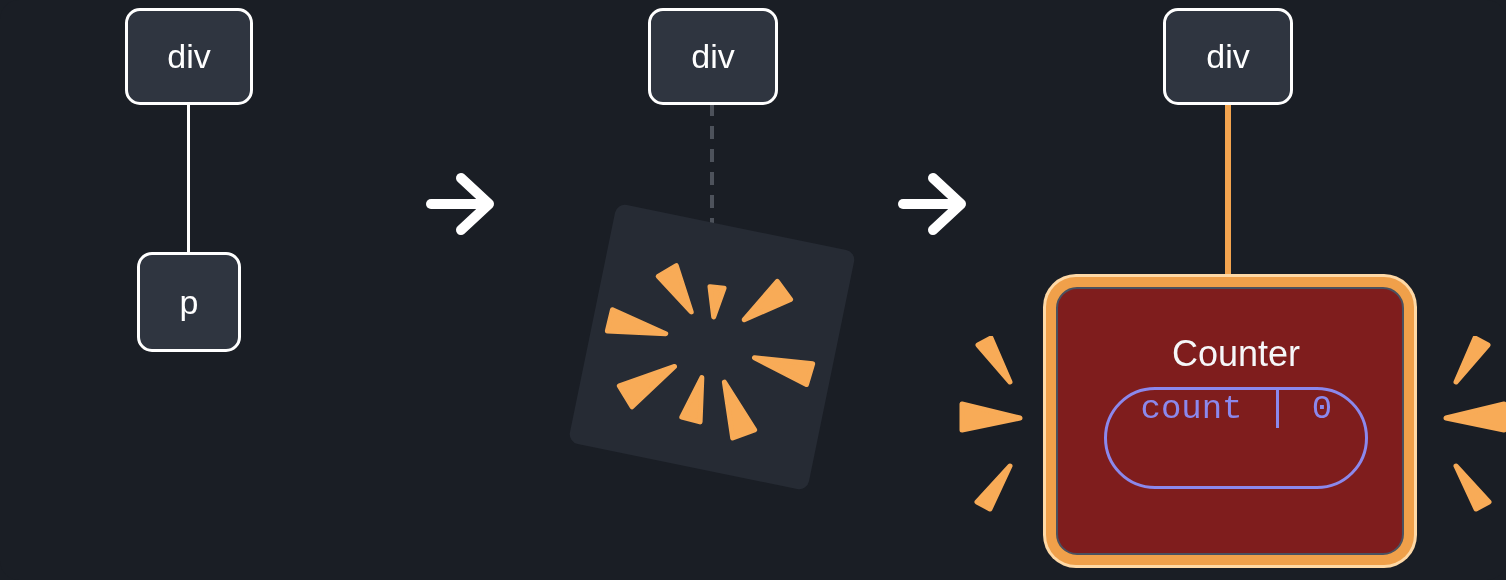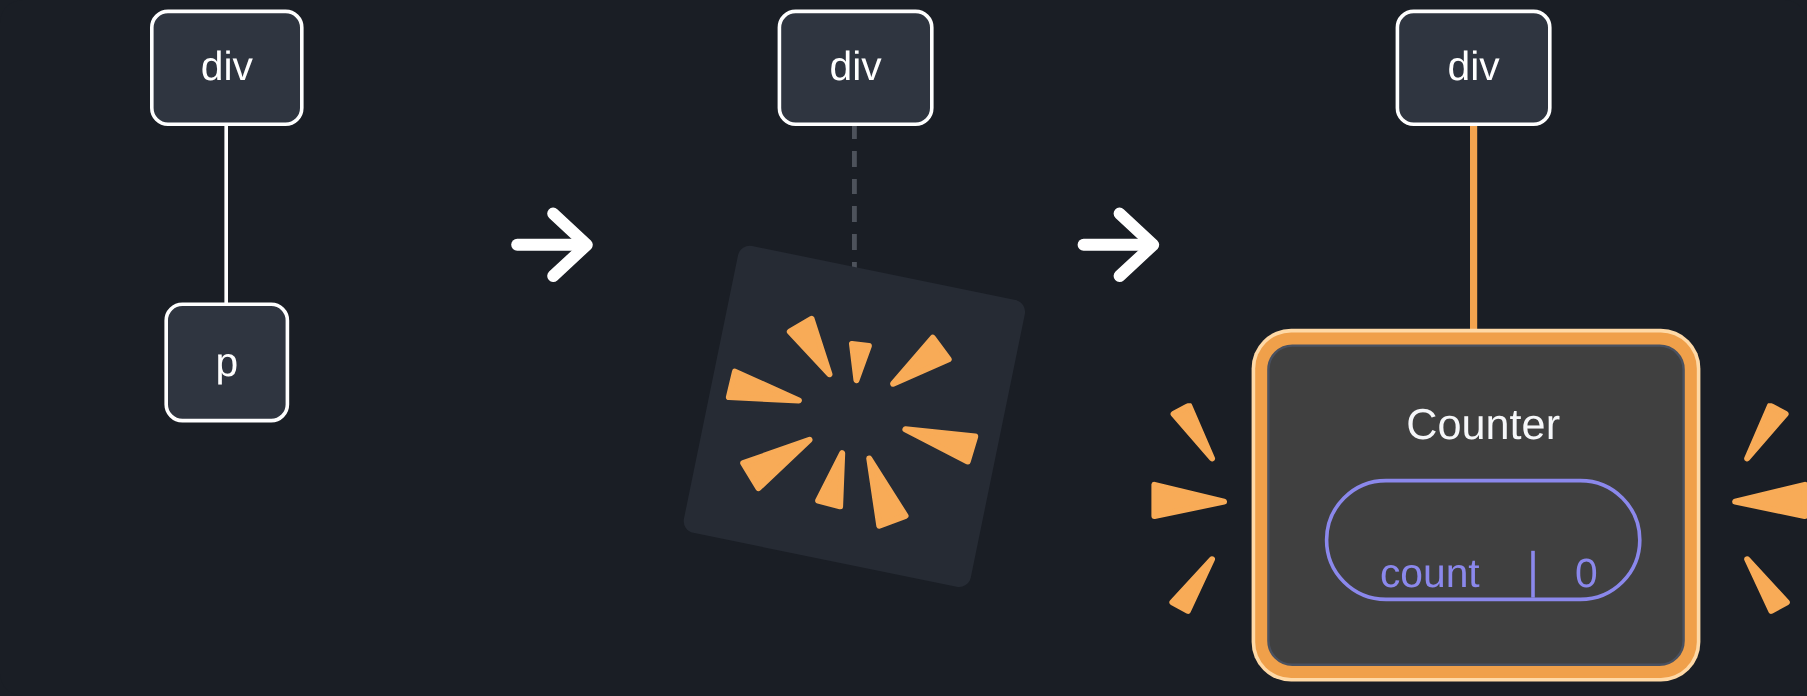--- a/index.html
+++ b/index.html
@@ -75,45 +75,46 @@
     width: 368px; height: 288px;
     background: #F0A04A;
     border-radius: 30px;
     box-shadow: 0 0 0 3px #FFD9A6;
     z-index: 3;
   }
   .component-inner {
     position: absolute;
     inset: 10px;
     box-sizing: border-box;
-    background: #404040;
+    background: #7f1d1d;
     border: 2px solid #4A5160;
     border-radius: 21px;
     display: flex;
     flex-direction: column;
     align-items: center;
     padding-left: 12px;
   }
   .component-title {
     margin-top: 44px;
     color: #F6F7F9;
     font-size: 36px;
     font-weight: 500;
     line-height: 42px;
   }
   .state-pill {
-    margin-top: 24px;
+    margin-top: 12px;
     box-sizing: border-box;
     width: 264px; height: 102px;
     border: 3px solid #8B88EC;
     border-radius: 60px;
     display: flex;
-    align-items: flex-end;
+    align-items: flex-start;
     color: #8B88EC;
     font-size: 34px;
+    font-family: Liberation Mono, monospace;
   }
   .state-key {
     flex: 1;
     display: flex; align-items: center; justify-content: center;
   }
   .state-value {
     width: 86px;
     border-left: 3px solid #8B88EC;
     display: flex; align-items: center; justify-content: center;
   }

